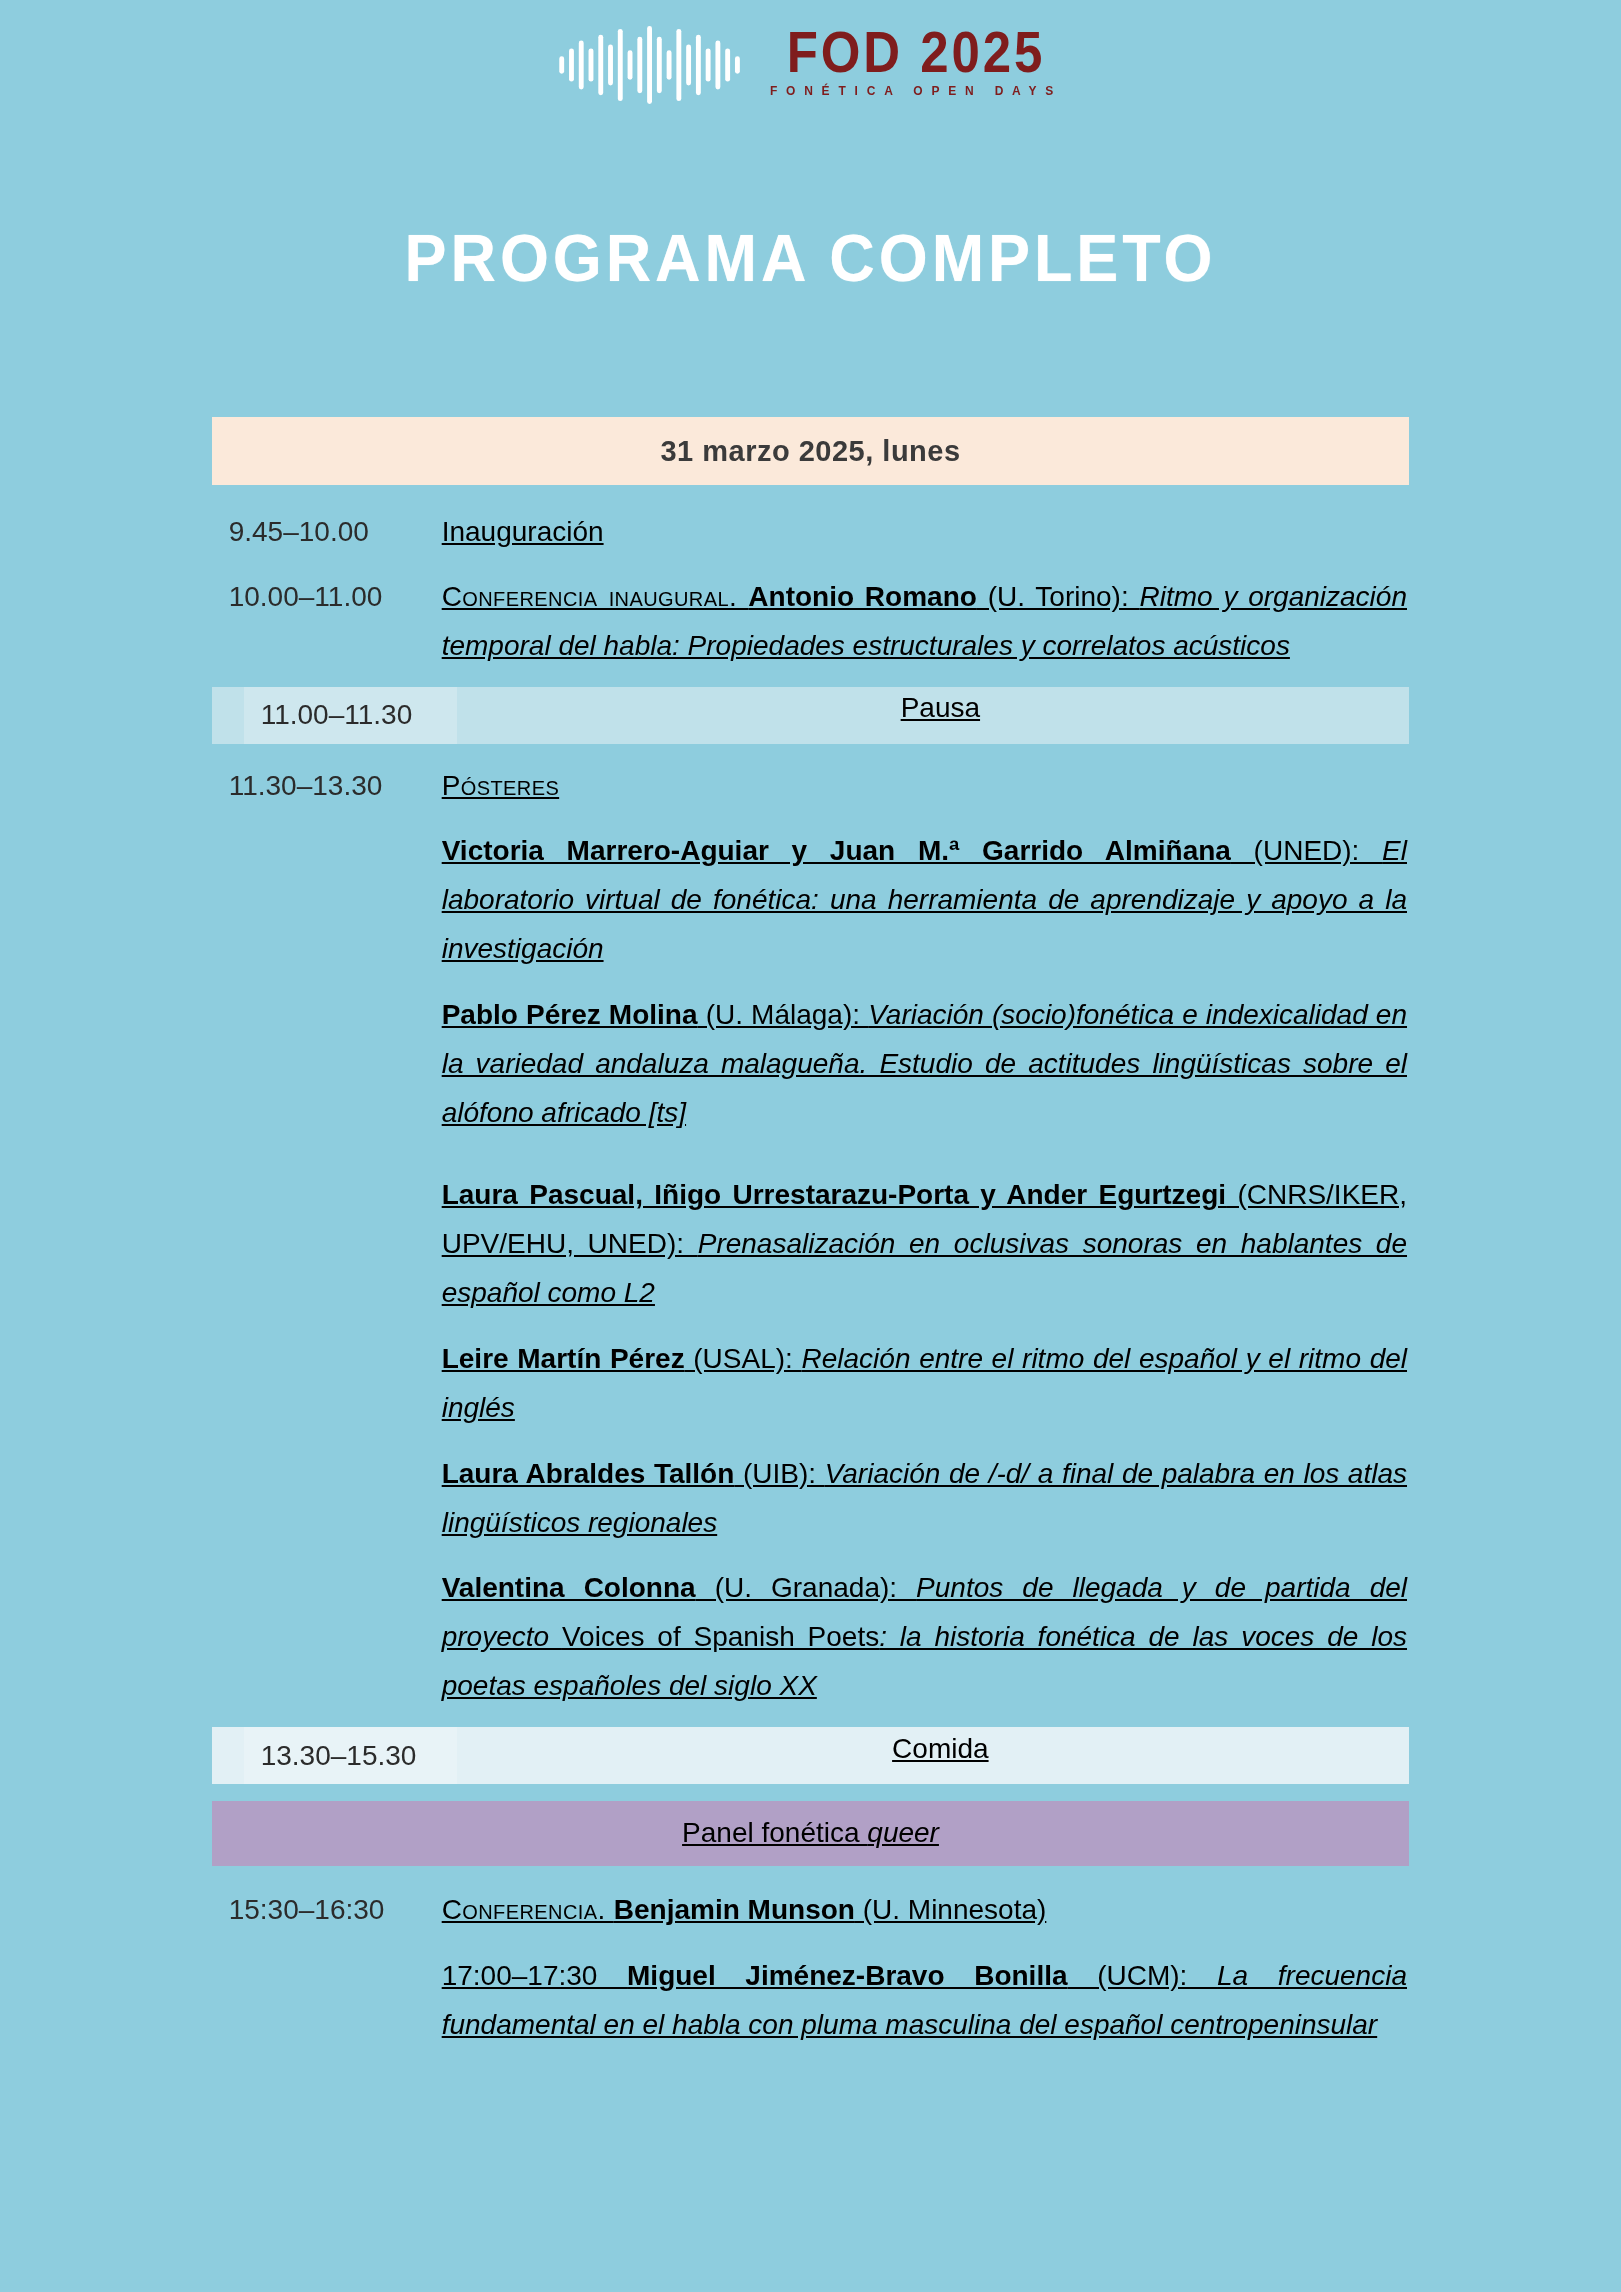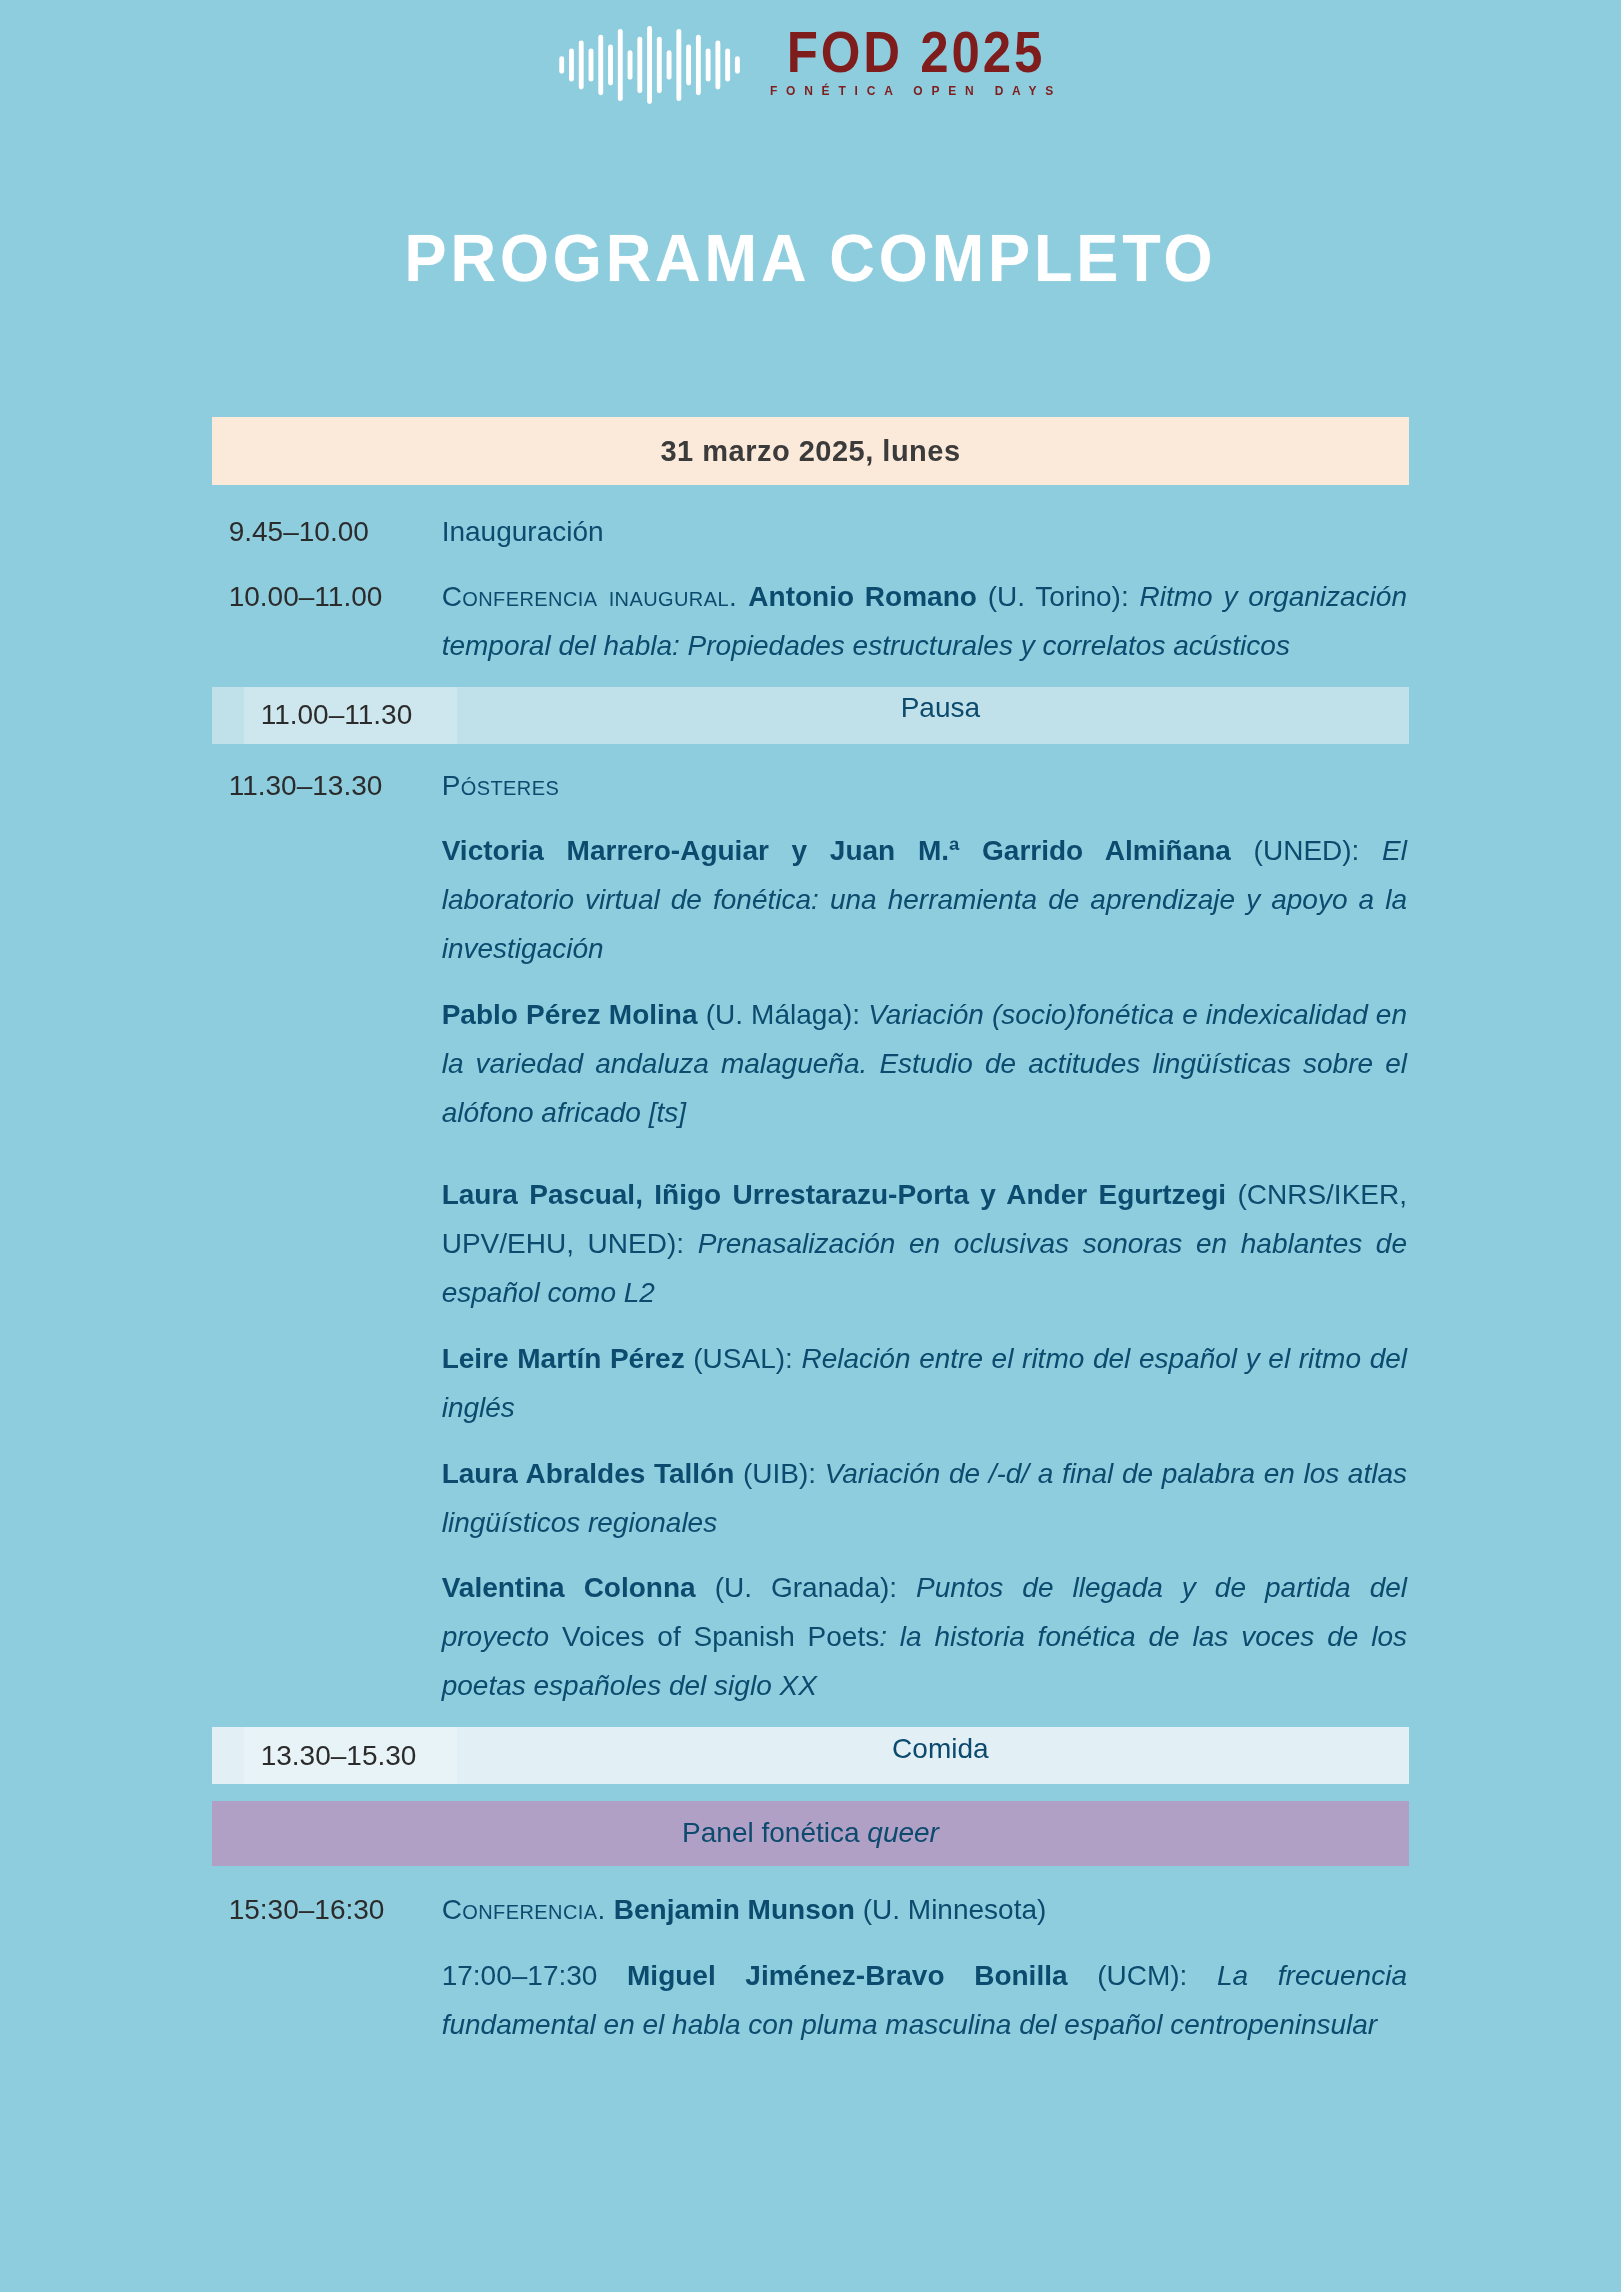--- a/index.html
+++ b/index.html
@@ -45,21 +45,21 @@
     font-weight:bold;font-size:29px;color:#3b3b3b;letter-spacing:0.5px;
     margin-bottom:21.6px;
   }
   .row{display:flex;margin-bottom:14.7px;}
   .row .time{
     flex:0 0 213px;box-sizing:border-box;padding-left:16.7px;
     line-height:49px;color:#2b2b2b;white-space:nowrap;
   }
   .row .content{
     flex:1 1 auto;box-sizing:border-box;padding-left:16.7px;padding-right:2px;
-    line-height:49px;text-align:justify;color:#0c4a6e;
+    line-height:49px;text-align:justify;color:#000000;text-decoration:underline;
   }
   .row.session{margin-bottom:16.7px;}
   .row.band{height:57px;margin:7.8px 0 16.7px;padding-left:32px;}
   .row.band .time{
     display:flex;align-items:center;height:57px;line-height:normal;
     background:rgba(255,255,255,.22);
   }
   .row.band .content{
     display:flex;align-items:center;justify-content:center;height:43px;
     line-height:normal;text-align:center;

